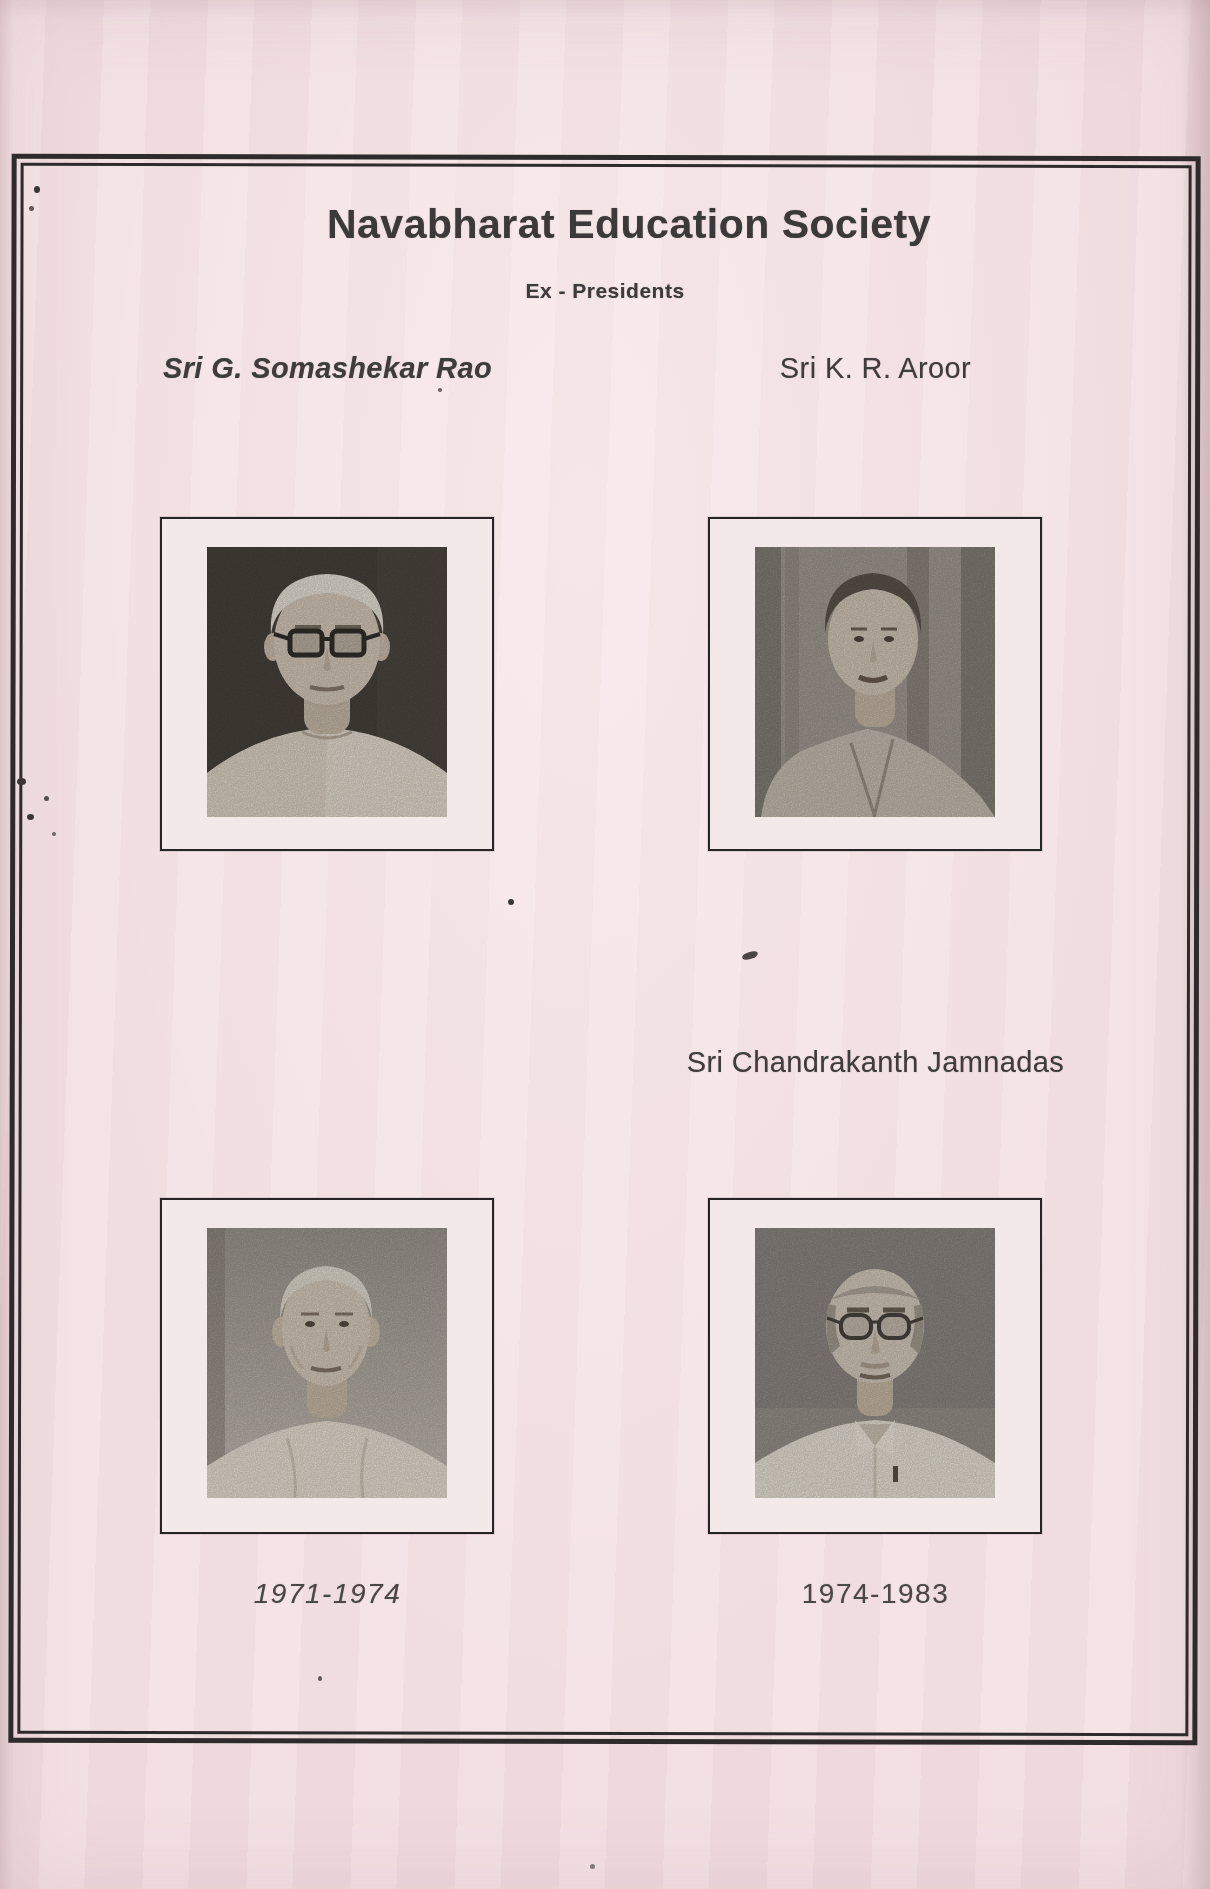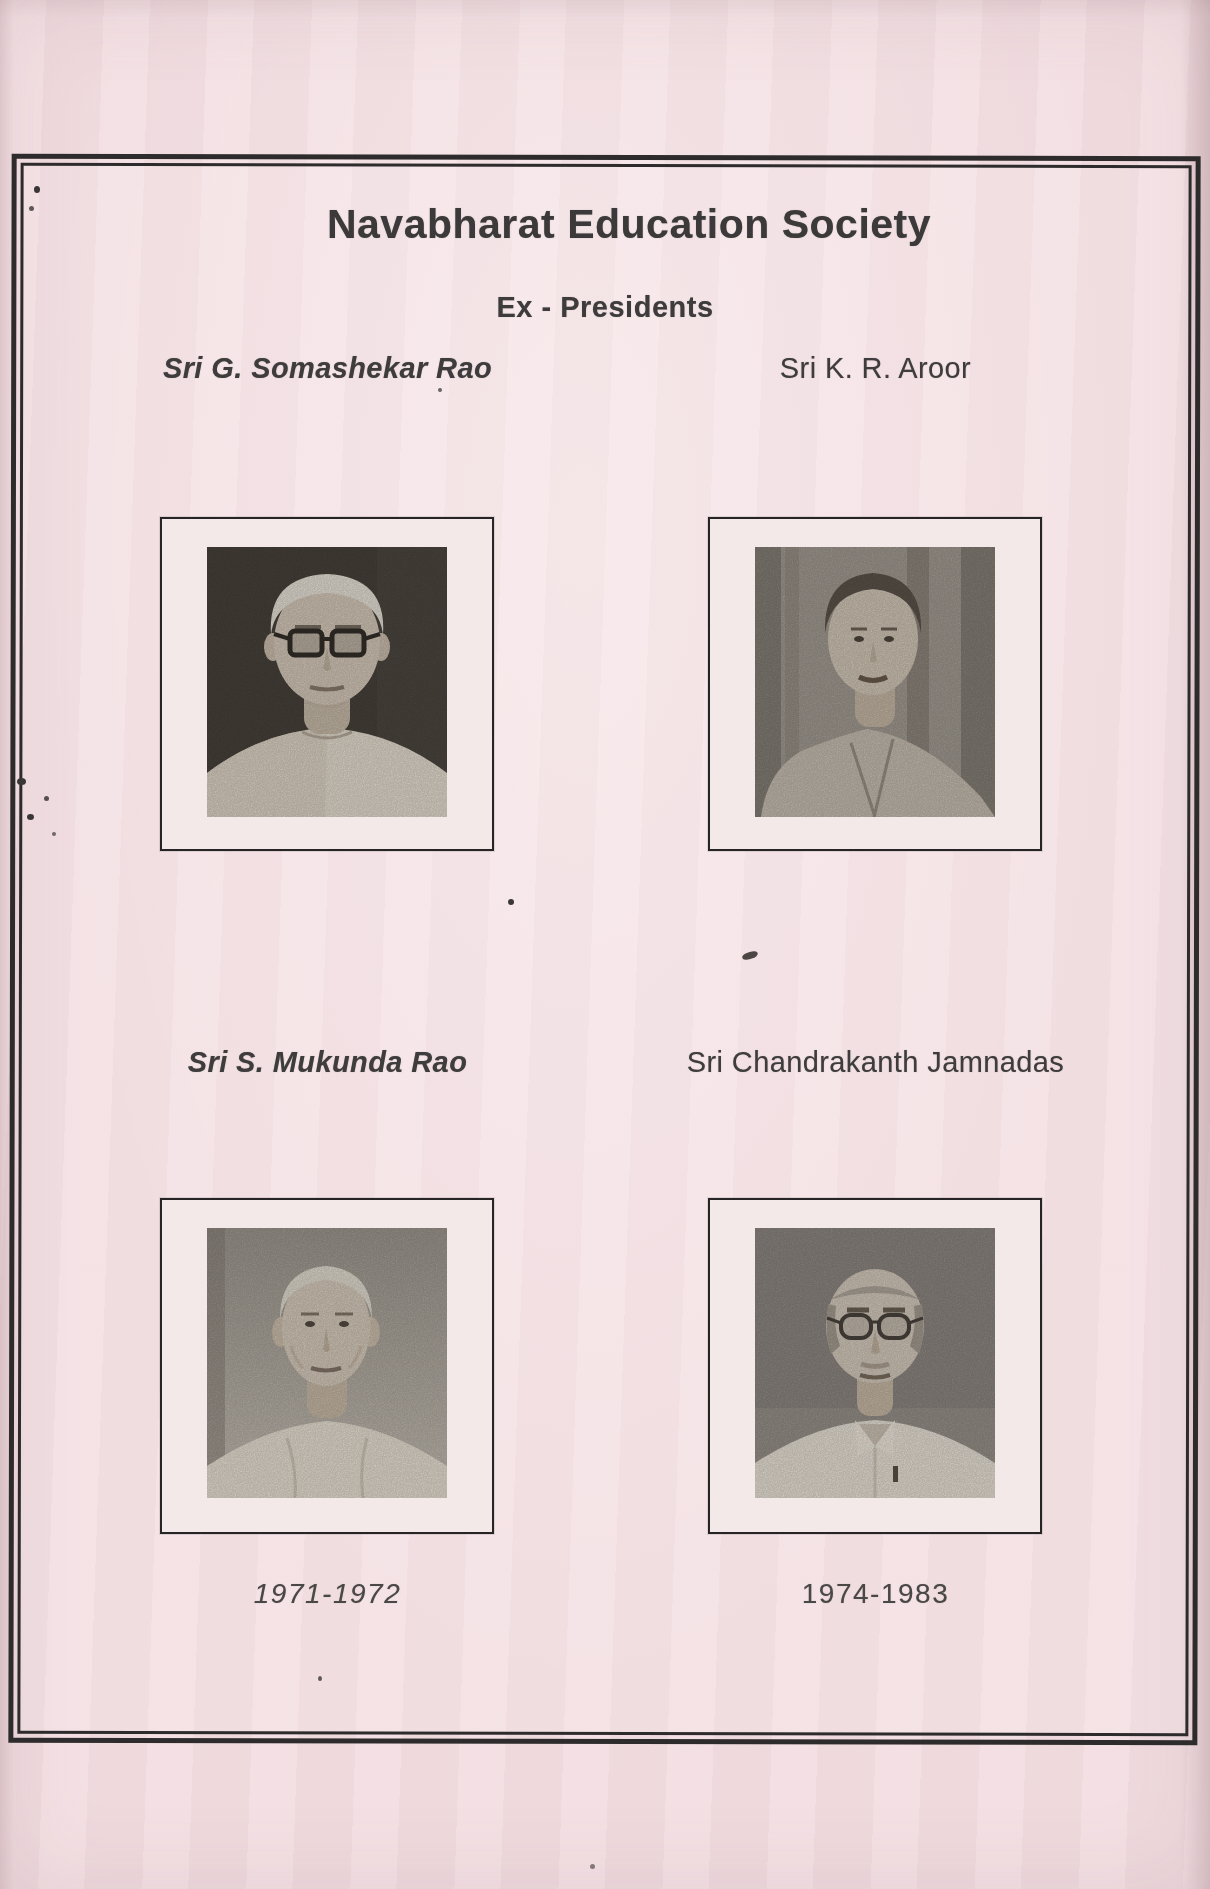--- a/index.html
+++ b/index.html
@@ -25,22 +25,22 @@
     position:absolute;inset:4px;border:3px solid #2d2b2b;
     background:rgba(255,246,248,0.14);
   }
   .title{
     position:absolute;left:0;top:201px;width:100%;
     text-align:center;font-size:41px;font-weight:bold;color:#3b3939;
     letter-spacing:0.5px;text-shadow:0 0 1px rgba(59,57,57,0.45);padding-left:24px;
   }
   .subtitle{
     position:absolute;left:0;top:279px;width:100%;
-    text-align:center;font-size:29px;font-weight:bold;color:#3d3b3b;
-    letter-spacing:0.5px;text-shadow:0 0 1px rgba(59,57,57,0.4);margin-top:12px;
+    text-align:center;font-size:21px;font-weight:bold;color:#3d3b3b;
+    letter-spacing:0.5px;text-shadow:0 0 1px rgba(59,57,57,0.4);
   }
   .col-left{left:100px;width:455px;font-style:italic;}
   .col-right{left:648px;width:455px;}
   .name{
     position:absolute;text-align:center;font-size:29px;color:#3e3c3c;
     letter-spacing:0.4px;text-shadow:0 0 1px rgba(62,60,60,0.4);
   }
   .name.bold{font-weight:bold;}
   .row1-name{top:352px;}
   .row2-name{top:1046px;}
@@ -138,21 +138,20 @@
         <ellipse cx="104" cy="92" rx="5" ry="3" fill="#4e463d"></ellipse>
         <ellipse cx="134" cy="92" rx="5" ry="3" fill="#4e463d"></ellipse>
         <path d="M118,94 L115,114 Q118,118 122,114 Z" fill="#c2b4a1"></path>
         <path d="M104,130 Q118,137 132,130" stroke="#6b5c4c" stroke-width="5" fill="none"></path>
         <rect width="240" height="270" filter="url(#g2)" opacity="0.22"></rect>
       </svg>
     </div>
   </div>
 
 
-  <div class="name bold col-left row2-name">Sri S. Mukunda Rao</div>
   <div class="name col-right row2-name">Sri Chandrakanth Jamnadas</div>
 
   <div class="photo-frame pf-r2 pf-left">
     <div class="photo" role="img" aria-label="black-and-white portrait of Sri S. Mukunda Rao">
       <svg viewBox="0 0 240 270" preserveAspectRatio="none">
         <defs>
           <linearGradient id="bg3" x1="0" y1="0" x2="0" y2="1">
             <stop offset="0" stop-color="#9e988f"></stop>
               <stop offset="1" stop-color="#c6bfb5"></stop>
           </linearGradient>
@@ -210,21 +209,21 @@
         </g>
         <path d="M116,94 H124 M86,95 L72,90 M154,95 L168,90" stroke="#4a443d" stroke-width="3"></path>
         <path d="M120,102 L116,124 Q120,128 125,124 Z" fill="#c2b3a0"></path>
         <path d="M106,136 Q120,141 134,136" stroke="#a8988a" stroke-width="5" fill="none" opacity="0.8"></path>
         <path d="M105,147 Q120,152 135,147" stroke="#7c6e5f" stroke-width="4" fill="none"></path>
         <rect width="240" height="270" filter="url(#g4)" opacity="0.22"></rect>
       </svg>
     </div>
   </div>
 
-  <div class="tenure col-left row2-date">1971-1972</div>
+  <div class="tenure col-left row2-date">1971-1974</div>
   <div class="tenure col-right row2-date">1974-1983</div>
 
   <div>
     <span class="speck" style="left:34px;top:186px;width:6px;height:7px;"></span>
     <span class="speck" style="left:29px;top:206px;width:5px;height:5px;opacity:.8;"></span>
     <span class="speck" style="left:438px;top:388px;width:4px;height:4px;opacity:.75;"></span>
     <span class="speck" style="left:17px;top:778px;width:9px;height:7px;"></span>
     <span class="speck" style="left:44px;top:796px;width:5px;height:5px;opacity:.85;"></span>
     <span class="speck" style="left:27px;top:814px;width:7px;height:6px;"></span>
     <span class="speck" style="left:52px;top:832px;width:4px;height:4px;opacity:.7;"></span>

